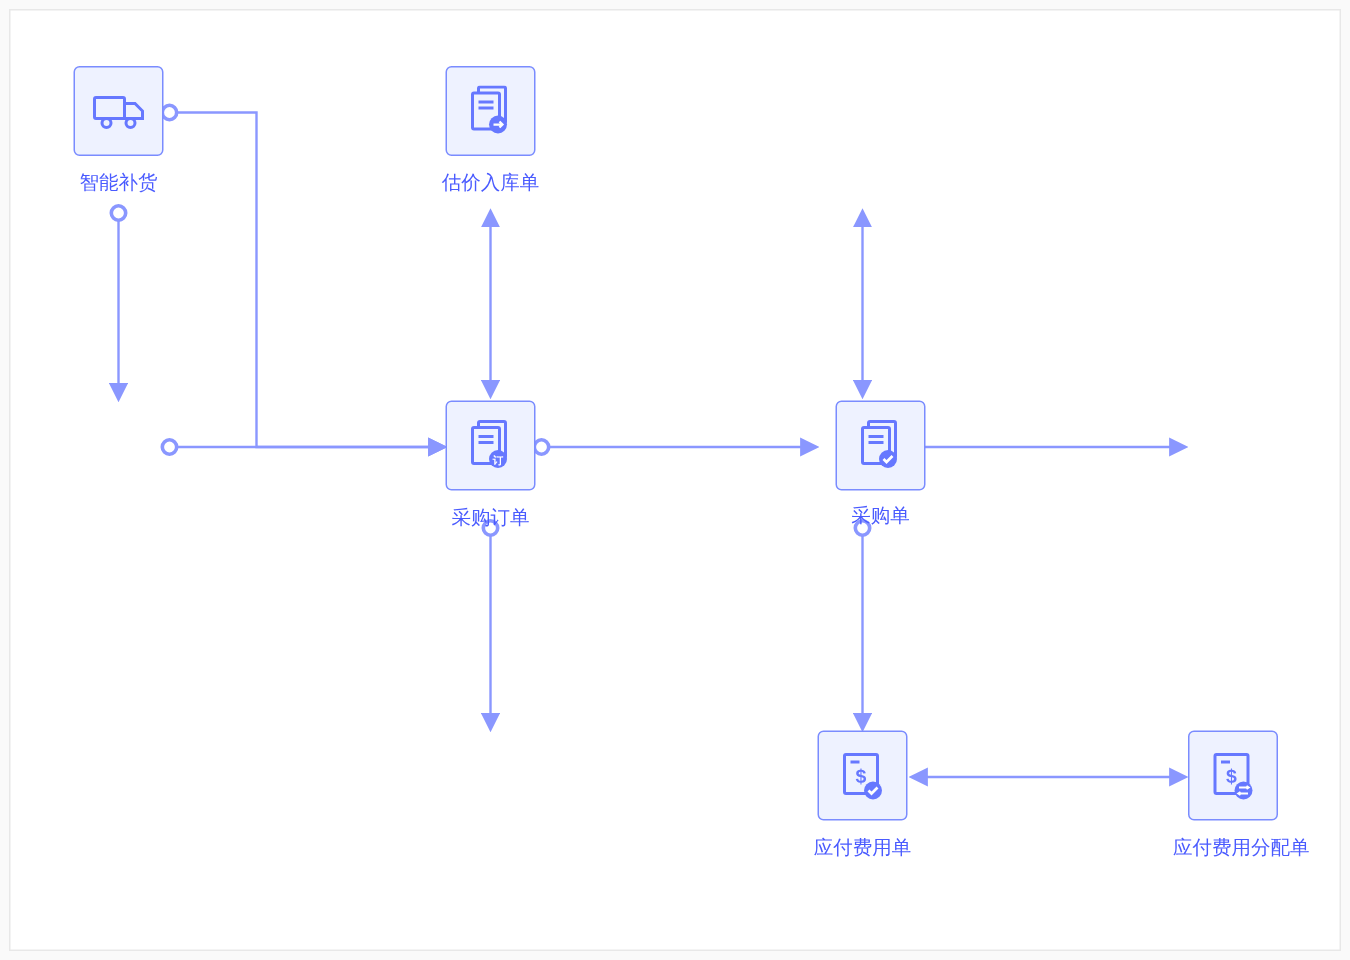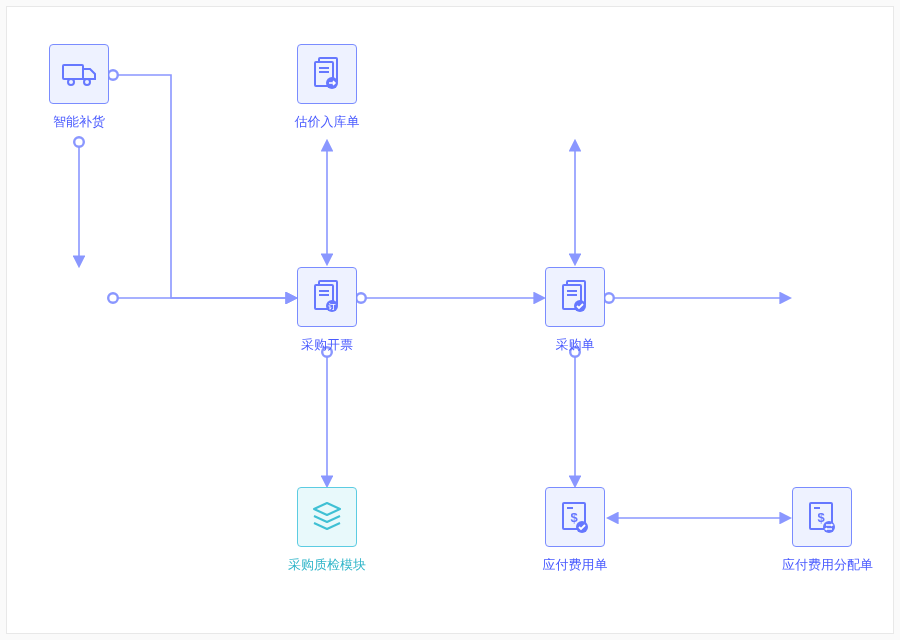--- a/index.html
+++ b/index.html
@@ -136,52 +136,40 @@
           <g fill="none" stroke="#6678ff" stroke-width="2">
             <rect x="7" y="1" width="18" height="24" rx="1"></rect>
             <rect x="3" y="5" width="18" height="24" rx="1" fill="#eef2ff"></rect>
             <line x1="7" y1="11" x2="17" y2="11"></line>
             <line x1="7" y1="15" x2="17" y2="15"></line>
             <circle cx="20" cy="26" r="6" fill="#6678ff" stroke="none"></circle>
           </g>
           <text x="20" y="29" font-size="7" fill="#fff" text-anchor="middle" font-weight="bold">订</text>
         </svg>
     </div>
-    <div class="label">采购开票</div>
+    <div class="label">采购订单</div>
   </div>
 
-  <div class="node default" style="left:528px; top:260px;">
+  <div class="node default" style="left:540px; top:260px;font-family:Liberation Mono, monospace;">
     <div class="iconbox">
       <svg width="30" height="34" viewBox="0 0 30 34">
           <g fill="none" stroke="#6678ff" stroke-width="2">
             <rect x="7" y="1" width="18" height="24" rx="1"></rect>
             <rect x="3" y="5" width="18" height="24" rx="1" fill="#eef2ff"></rect>
             <line x1="7" y1="11" x2="17" y2="11"></line>
             <line x1="7" y1="15" x2="17" y2="15"></line>
             <circle cx="20" cy="26" r="6" fill="#6678ff" stroke="none"></circle>
             <path d="M17 26l2 2 4-4" stroke="#fff" stroke-width="1.8"></path>
           </g>
         </svg>
     </div>
     <div class="label">采购单</div>
   </div>
 
 
-  <div class="node alt" style="left:280px; top:480px;">
-    <div class="iconbox">
-      <svg width="34" height="34" viewBox="0 0 34 34">
-          <g fill="none" stroke="#3fc0d4" stroke-width="2" stroke-linejoin="round">
-            <path d="M17 3l13 6-13 6-13-6z" fill="#e8f9fb"></path>
-            <path d="M4 16l13 6 13-6"></path>
-            <path d="M4 23l13 6 13-6"></path>
-          </g>
-        </svg>
-    </div>
-    <div class="label">采购质检模块</div>
-  </div>
 
   <div class="node default" style="left:528px; top:480px;">
     <div class="iconbox">
       <svg width="30" height="34" viewBox="0 0 30 34">
           <g fill="none" stroke="#6678ff" stroke-width="2">
             <rect x="3" y="3" width="22" height="26" rx="1" fill="#eef2ff"></rect>
             <line x1="7" y1="8" x2="13" y2="8"></line>
             <text x="14" y="22" font-size="13" fill="#6678ff" text-anchor="middle" stroke="none" font-weight="bold">$</text>
             <circle cx="22" cy="27" r="6" fill="#6678ff" stroke="none"></circle>
             <path d="M19 27l2 2 4-4" stroke="#fff" stroke-width="1.8"></path>

